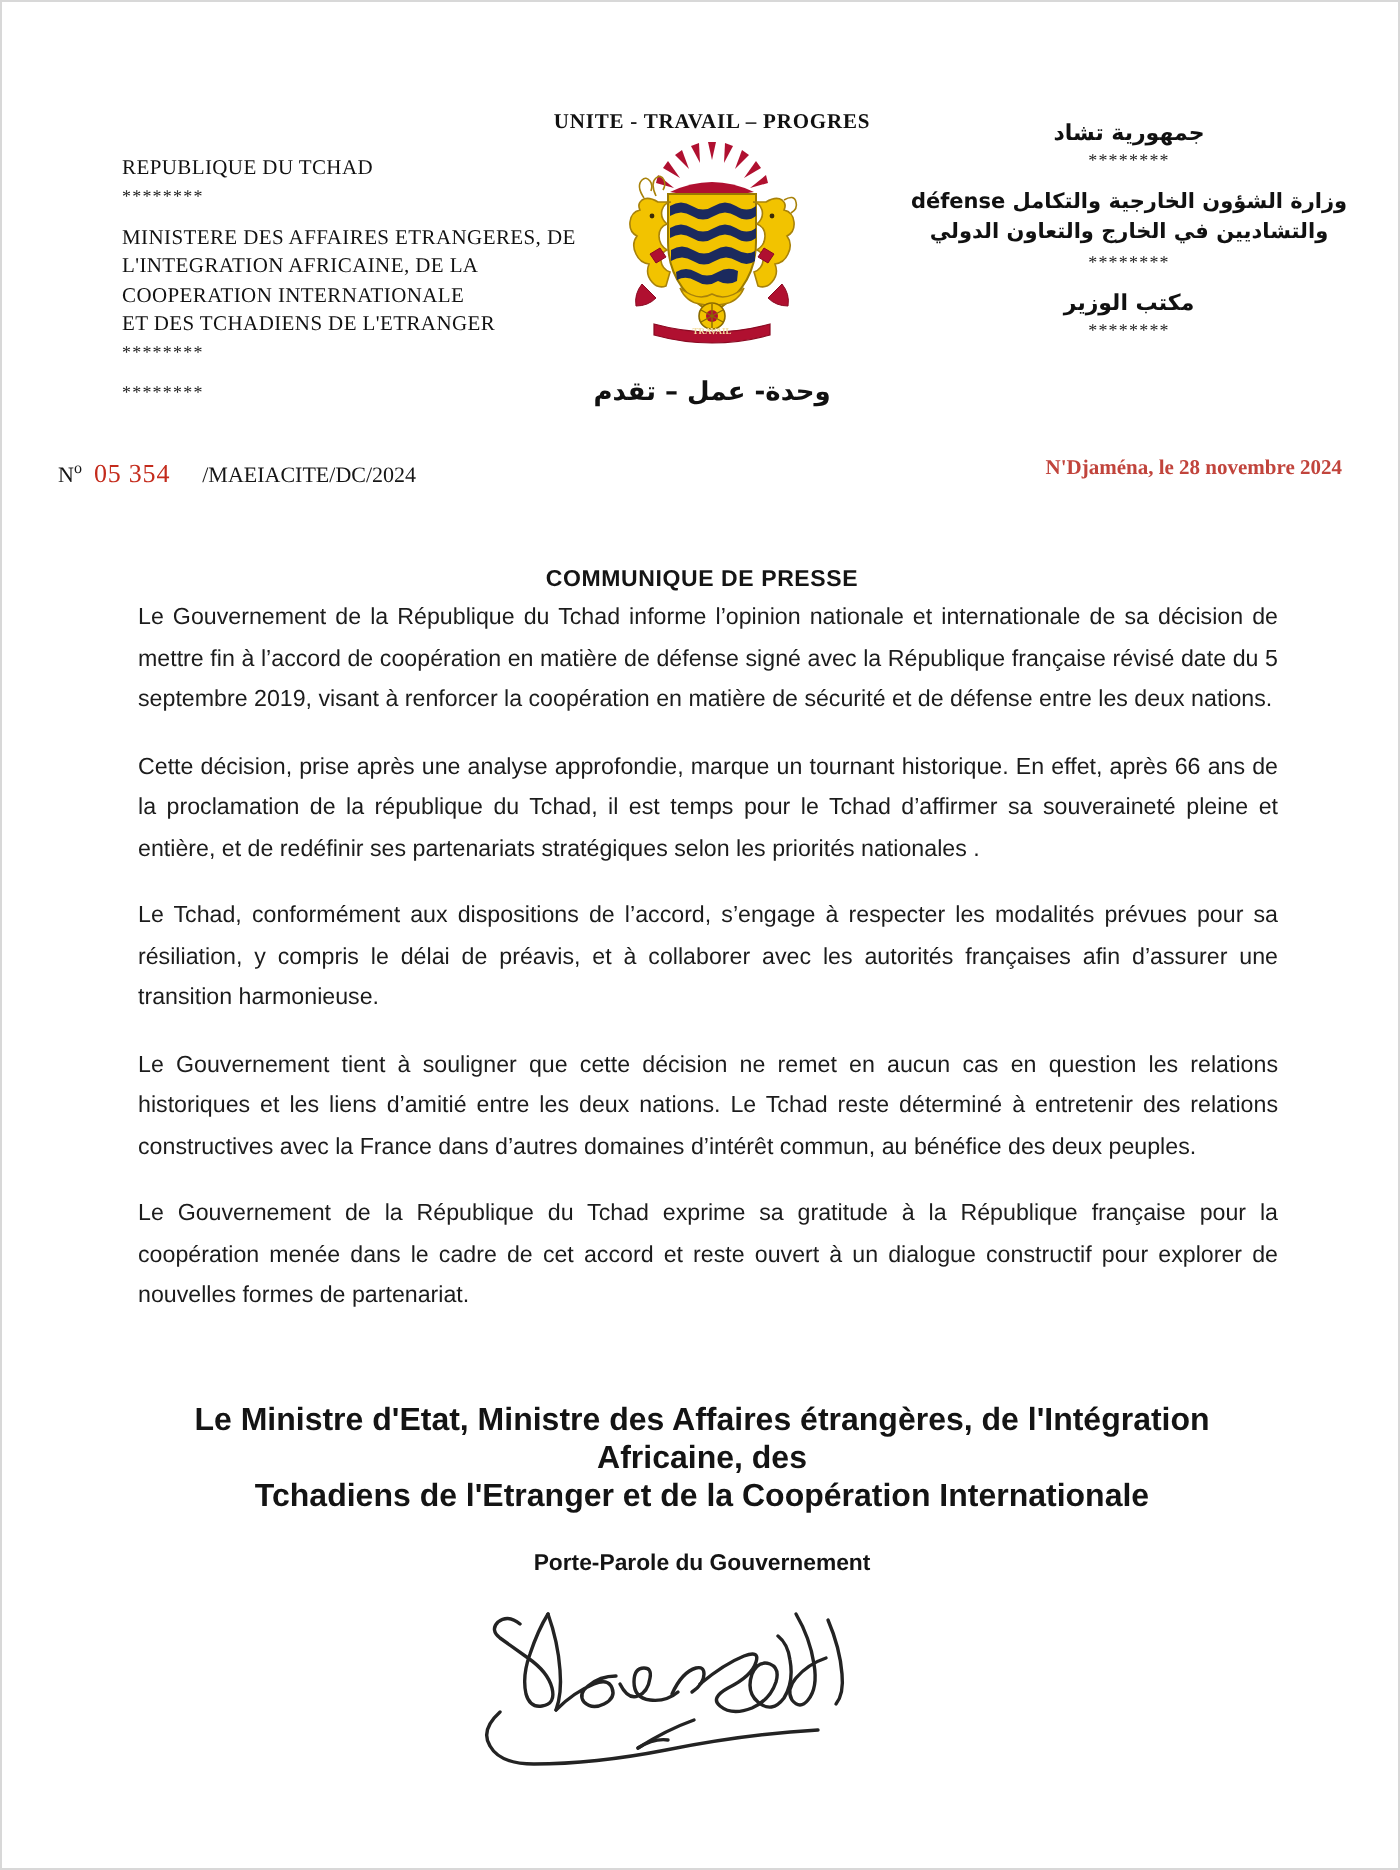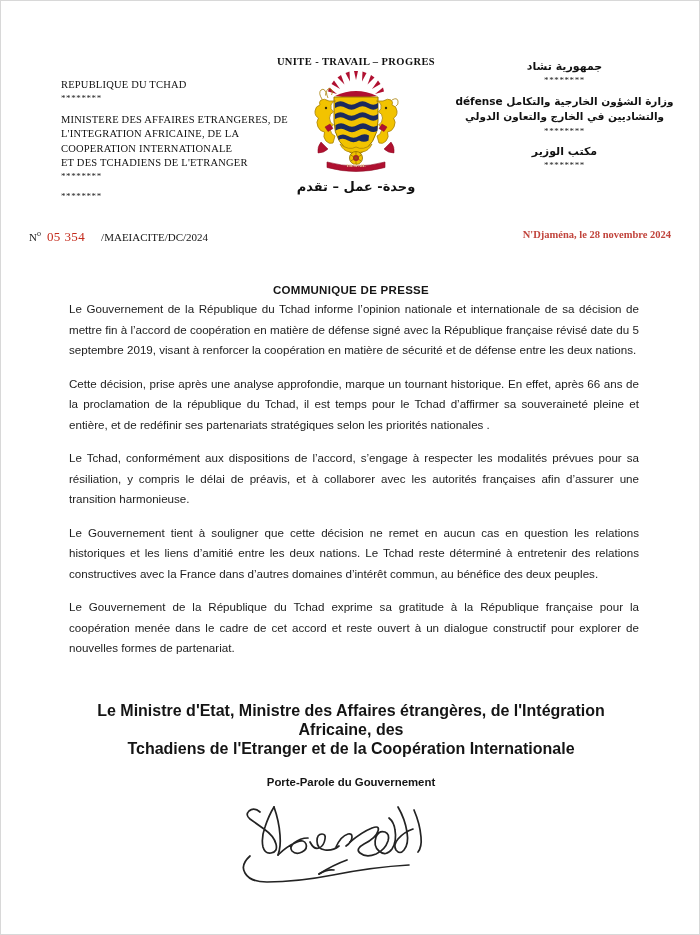--- a/index.html
+++ b/index.html
@@ -74,21 +74,21 @@
     letter-spacing: 0.4px;
     color: #111;
     margin-bottom: 2px;
   }
   .motto-ar {
     font-family: "DejaVu Sans", sans-serif;
     font-size: 13px;
     font-weight: bold;
     color: #111;
     direction: rtl;
-    margin-top: 6px;
+    margin-top: 16px;
   }
   .hdr-right {
     position: absolute;
     right: 14px;
     top: 4px;
     width: 225px;
     text-align: center;
     direction: rtl;
     font-family: "DejaVu Sans", sans-serif;
     color: #111;

